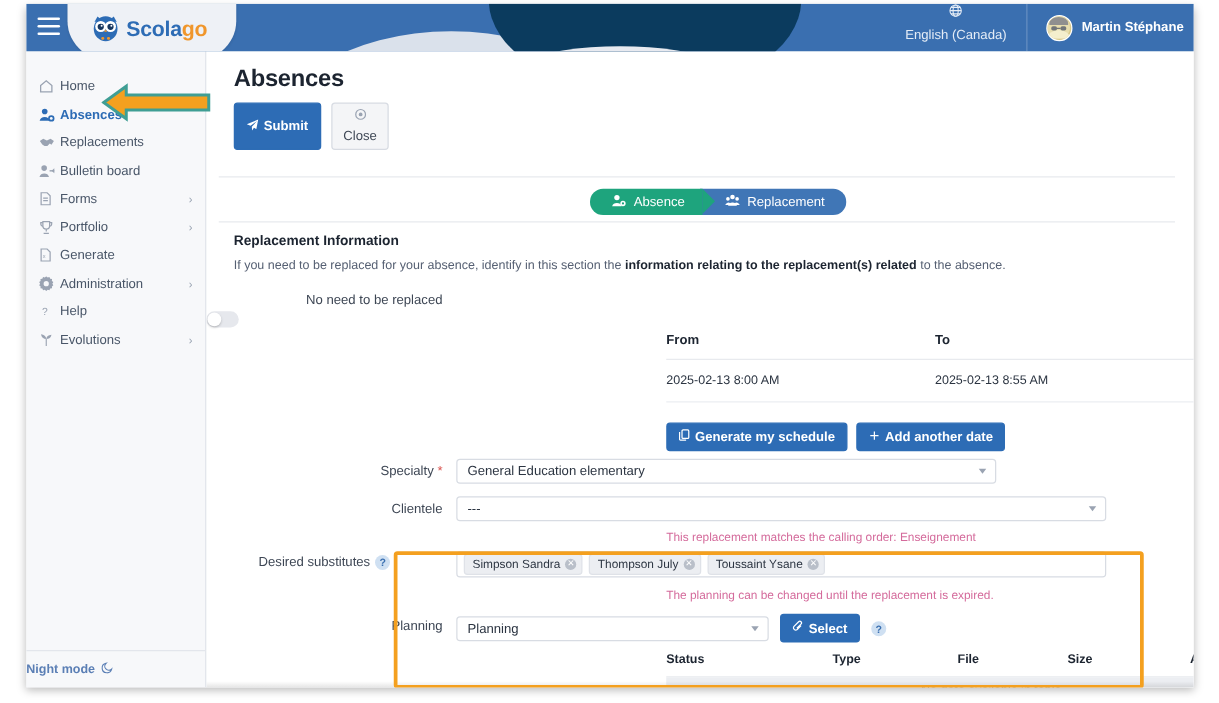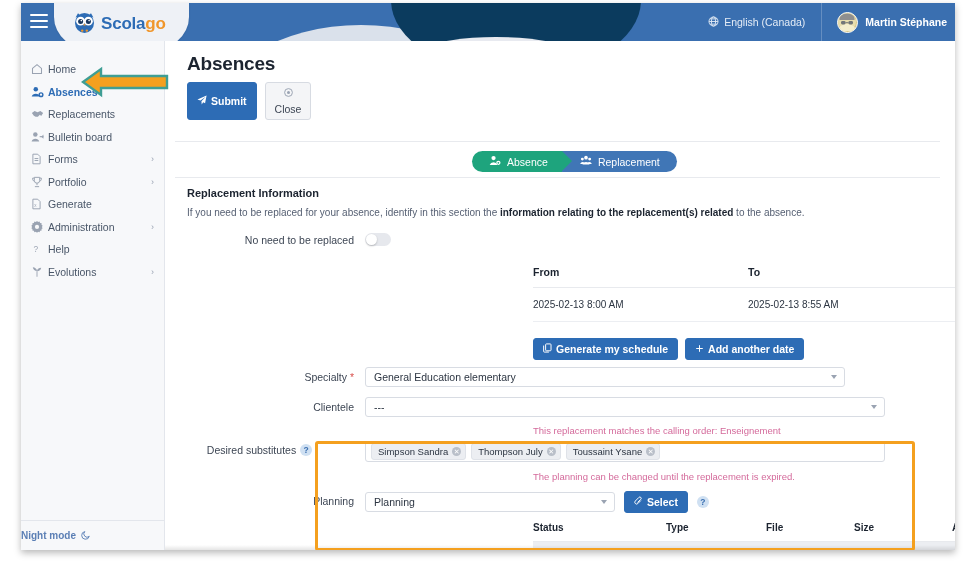--- a/index.html
+++ b/index.html
@@ -88,21 +88,21 @@
 
   
   #hdr-right {
     position: absolute; right: 8px; top: 0; height: 38px;
     display: flex; align-items: center; gap: 0; z-index: 6;
   }
   #lang {
     display: flex; align-items: center; gap: 5px;
     color: #e4ecf6; font-size: 10.5px; padding: 0 16px 0 0;
     border-right: 1px solid rgba(255,255,255,.22);
-    height: 38px; cursor: pointer;
+    height: 38px; cursor: pointer; flex-direction: column;
   }
   #user {
     display: flex; align-items: center; gap: 7px;
     padding-left: 15px; cursor: pointer;
   }
   #avatar {
     width: 21px; height: 21px; border-radius: 50%;
     background: #d8c98a; border: 1.5px solid #fff;
     position: relative; overflow: hidden; flex: 0 0 auto;
   }
@@ -558,21 +558,21 @@
         </span>
         <span>Replacement</span>
       </div>
     </div>
 
     <div class="hr" style="top:136px;"></div>
 
     <div id="sect-title">Replacement Information</div>
     <div id="sect-desc"><span>If you need to be replaced for your absence, identify in this section the </span><b>information relating to the replacement(s) related</b><span> to the absence.</span></div>
 
-    <div class="form-row" style="left:0; top:189px;">
+    <div class="form-row" style="left:0; top:189px;flex-direction:column;">
       <div class="f-label">No need to be replaced</div>
       <div class="toggle"></div>
     </div>
 
     <div id="dates">
       <div class="dh">
         <div class="c1">From</div>
         <div class="c2">To</div>
 
       </div>
@@ -601,21 +601,21 @@
           </svg>
         </span>
         <span>Add another date</span>
       </div>
     </div>
 
     <div class="form-row" style="left:0; top:326px;">
       <div class="f-label"><span>Specialty</span>
         <span class="req">*</span>
       </div>
-      <div class="sel" style="width:480px;">
+      <div class="sel" style="width:432px;">
         <span>General Education elementary</span>
         <span class="caret"></span>
       </div>
     </div>
 
     <div class="form-row" style="left:0; top:356px;">
       <div class="f-label">Clientele</div>
       <div class="sel" style="width:520px;">
         <span>---</span>
         <span class="caret"></span>

